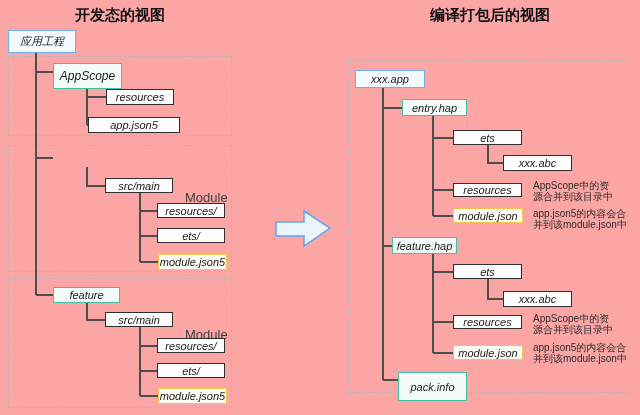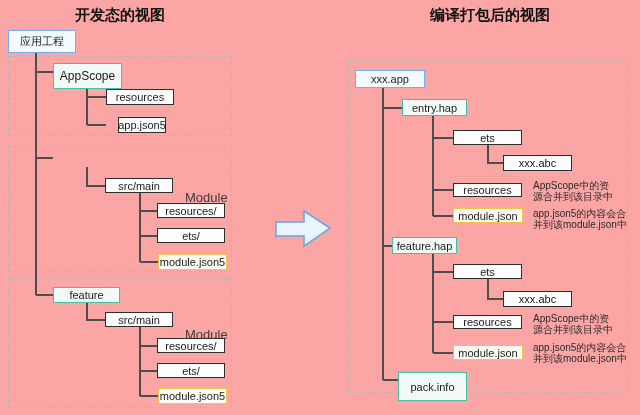--- a/index.html
+++ b/index.html
@@ -2,21 +2,21 @@
 <html><head>
 <meta charset="utf-8">
 <style>
   html,body{margin:0;padding:0;}
   body{background:#f6f6f4;font-family:"Liberation Sans",sans-serif;}
   .canvas{position:relative;width:640px;height:415px;background:#fca5a5;overflow:hidden;}
   .wires{position:absolute;left:0;top:0;width:640px;height:415px;pointer-events:none;}
   .group{position:absolute;border:1px dashed #b7b7b5;box-sizing:border-box;}
   .node{position:absolute;box-sizing:border-box;background:#fdfdfd;border:1.5px solid #2e2e2e;
         display:flex;align-items:center;justify-content:center;
-        font-size:11px;color:#1a1a1a;white-space:nowrap;}
+        font-size:11px;color:#1a1a1a;white-space:nowrap;font-style:italic;}
   .blue{border-color:#6fb1f0;background:#f5faff;}
   .green{border-color:#43c1a2;background:#f3fbf8;}
   .yellow{border-color:#f2c24a;background:#fffef6;}
   .title{position:absolute;font-size:15px;font-weight:bold;color:#111;text-align:center;}
   .module-label{position:absolute;font-size:13px;color:#3c3c3c;margin-top:40px;}
   .ann{position:absolute;font-size:10px;line-height:10.5px;color:#2b2b2b;width:110px;}
   .ann span{display:block;}
 </style>
 </head>
 <body>
@@ -45,21 +45,21 @@
     <polygon points="276,222 304,222 304,211 330,228 304,246 304,236 276,236" fill="#e9f4fd" stroke="#64a4e8" stroke-width="1.5"></polygon>
   </svg>
 
   <div class="title" style="left:20px;top:6px;width:200px">开发态的视图</div>
   <div class="title" style="left:380px;top:6px;width:220px">编译打包后的视图</div>
 
   <div class="node blue" style="left:8px;top:30px;width:68px;height:23px">应用工程</div>
 
   <div class="node green" style="left:53px;top:63px;width:69px;height:26px;font-size:12px">AppScope</div>
   <div class="node" style="left:106px;top:89px;width:68px;height:16px">resources</div>
-  <div class="node" style="left:118px;top:117px;width:48px;height:16px">app.json5</div>
+  <div class="node" style="left:88px;top:117px;width:92px;height:16px">app.json5</div>
 
   <div class="module-label" style="left:185px;top:150px">Module</div>
   <div class="node" style="left:105px;top:178px;width:68px;height:15px">src/main</div>
   <div class="node" style="left:157px;top:203px;width:68px;height:15px">resources/</div>
   <div class="node" style="left:157px;top:228px;width:68px;height:15px">ets/</div>
   <div class="node yellow" style="left:158px;top:254px;width:69px;height:16px">module.json5</div>
 
   <div class="module-label" style="left:185px;top:287px">Module</div>
   <div class="node green" style="left:53px;top:287px;width:67px;height:16px">feature</div>
   <div class="node" style="left:105px;top:312px;width:68px;height:15px">src/main</div>

